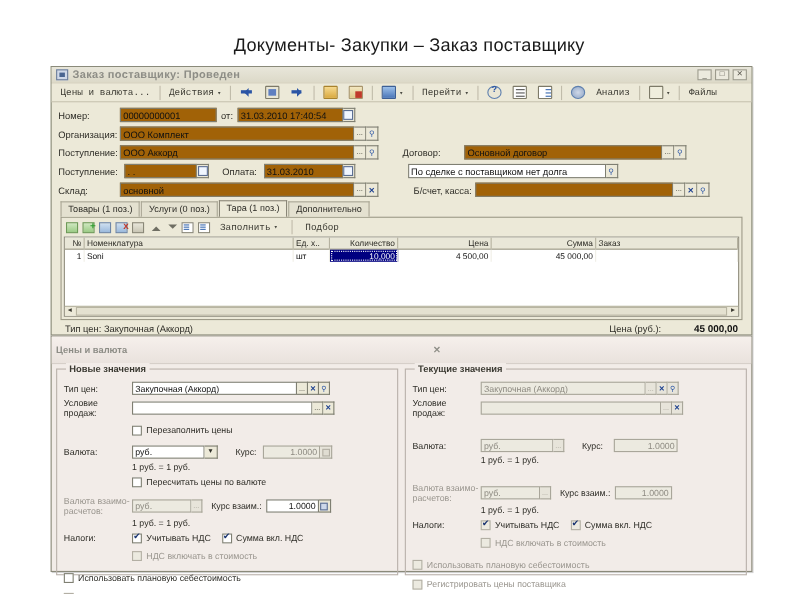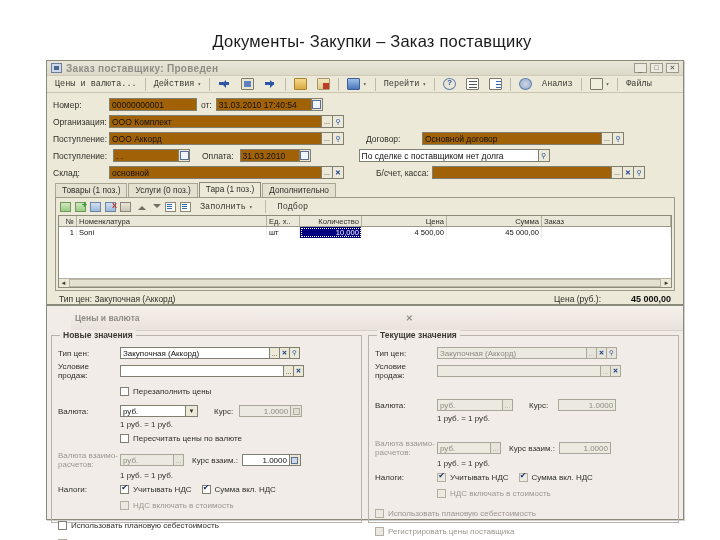--- a/index.html
+++ b/index.html
@@ -146,21 +146,21 @@
   .btn.bold{ font-weight:bold;}
   .btnsep{width:1px;height:11px;background:#c0bcaa;}
 
   
   .dlg{
     position:absolute; left:46px; top:305px; width:638px; height:215px;
     background:#f2ece8; border:1px solid #8a8a7a;
     box-shadow:1px 1px 0 rgba(0,0,0,.18);
   }
   .dlg-title{ height:14px; display:flex; align-items:center; padding:12px 4px;
-    background:linear-gradient(to bottom,#f6f0ec,#e9e2dd); border-bottom:1px solid #d6cfc9;margin-left:24px;}
+    background:linear-gradient(to bottom,#f6f0ec,#e9e2dd); border-bottom:1px solid #d6cfc9;}
   .dlg-title span{ font-size:8.5px; color:#8d8d86; font-weight:bold; flex:1 1 auto;}
   .dlg-close{ font-size:9px; color:#7a7a72; }
   .dlg-body{ display:flex; padding:4px; gap:6px; }
   .gbox{ flex:1 1 0; border:1px solid #b9b1aa; position:relative; padding:10px 6px 4px 6px; height:188px;}
   .glegend{ position:absolute; top:-6px; left:8px; background:#f2ece8; padding:0 3px;
             font-size:8.5px; font-weight:bold; color:#3b3a32;}
   .drow{ display:flex; align-items:center; min-height:14px; margin-bottom:2px;}
   .dlbl{ font-size:8px; color:#2f2e28; width:62px; flex:0 0 62px; line-height:9px;}
   .dlbl.dim{ color:#9a968f;}
   .dfld{ background:#fff; border:1px solid #7f7f72; height:12px; font-size:8px;
@@ -304,21 +304,21 @@
         <div class="fld" style="width:180px">Основной договор</div>
         <div class="fbtn">...</div>
         <div class="fbtn mag">⚲</div>
       </div>
 
       <div class="frow">
         <div class="lbl" style="width:60px">Поступление:</div>
         <div class="fld" style="width:66px">  .  .</div>
         <div class="fbtn cal"></div>
         <div class="lbl" style="margin:0 6px 0 12px">Оплата:</div>
-        <div class="fld" style="width:60px">31.03.2010</div>
+        <div class="fld" style="width:72px">31.03.2010</div>
         <div class="fbtn cal"></div>
         <div class="fld" style="width:180px;margin-left:48px;background:#fff">По сделке с поставщиком нет долга</div>
         <div class="fbtn mag">⚲</div>
       </div>
 
       <div class="frow">
         <div class="lbl" style="width:56px">Склад:</div>
         <div class="fld" style="width:213px">основной</div>
         <div class="fbtn">...</div>
         <div class="fbtn x">✕</div>

